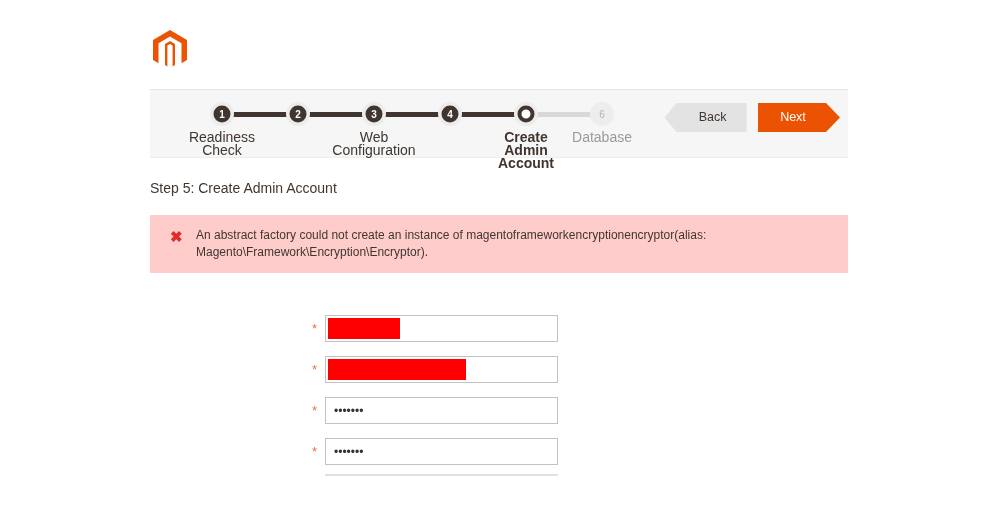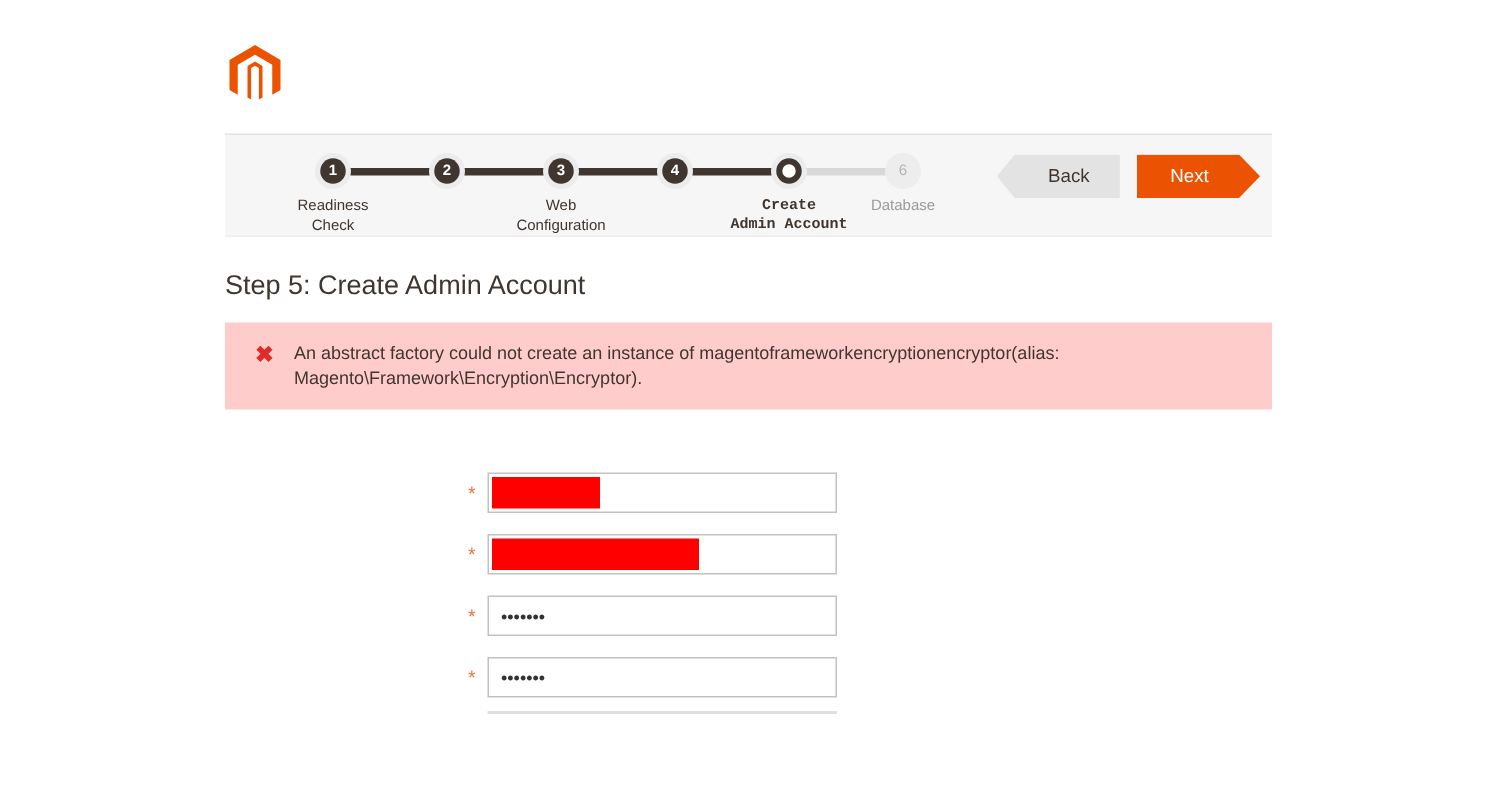--- a/index.html
+++ b/index.html
@@ -65,25 +65,25 @@
     line-height: 9px;
     color: transparent;
   }
   .step-todo .dot-halo { background: #ededed; }
   .step-todo .dot-core {
     background: #ededed; color: #b3b3b3; font-weight: normal;
   }
 
   .step-label {
     margin-top: 5px;
-    font-size: 10px; line-height: 13px;
+    font-size: 14px; line-height: 13px;
     color: #41362f;
     white-space: pre-line;
   }
-  .step-current .step-label { font-weight: bold; font-family: Liberation Mono, monospace; }
+  .step-current .step-label { font-weight: bold; }
   .step-todo .step-label { color: #9a9a9a; }
 
   
   .nav-buttons { position: absolute; right: 8px; top: 13px; height: 29px; }
   .btn {
     position: relative; display: inline-block; height: 29px;
     font-size: 12.5px; line-height: 29px; cursor: pointer;
     vertical-align: top; border: 0; padding: 0;
     font-family: "Liberation Sans", sans-serif;
   }
@@ -94,21 +94,21 @@
   }
   .btn-next {
     width: 82px; background: #eb5202; color: #ffffff;
     margin-left: 7px; text-align: center; padding-right: 12px;
     clip-path: polygon(0 0, calc(100% - 14px) 0, 100% 50%, calc(100% - 14px) 100%, 0 100%);
   }
 
   
   .page-title {
     position: absolute; left: 150px; top: 180px;
-    font-size: 18px; color: #41362f; font-weight: normal;
+    font-size: 14px; color: #41362f; font-weight: normal;
   }
 
   
   .error-box {
     position: absolute; left: 150px; top: 215px;
     width: 698px; min-height: 53px;
     background: #fcc; padding: 12px 16px 12px 46px;
   }
   .error-icon {
     position: absolute; left: 20px; top: 14px;

